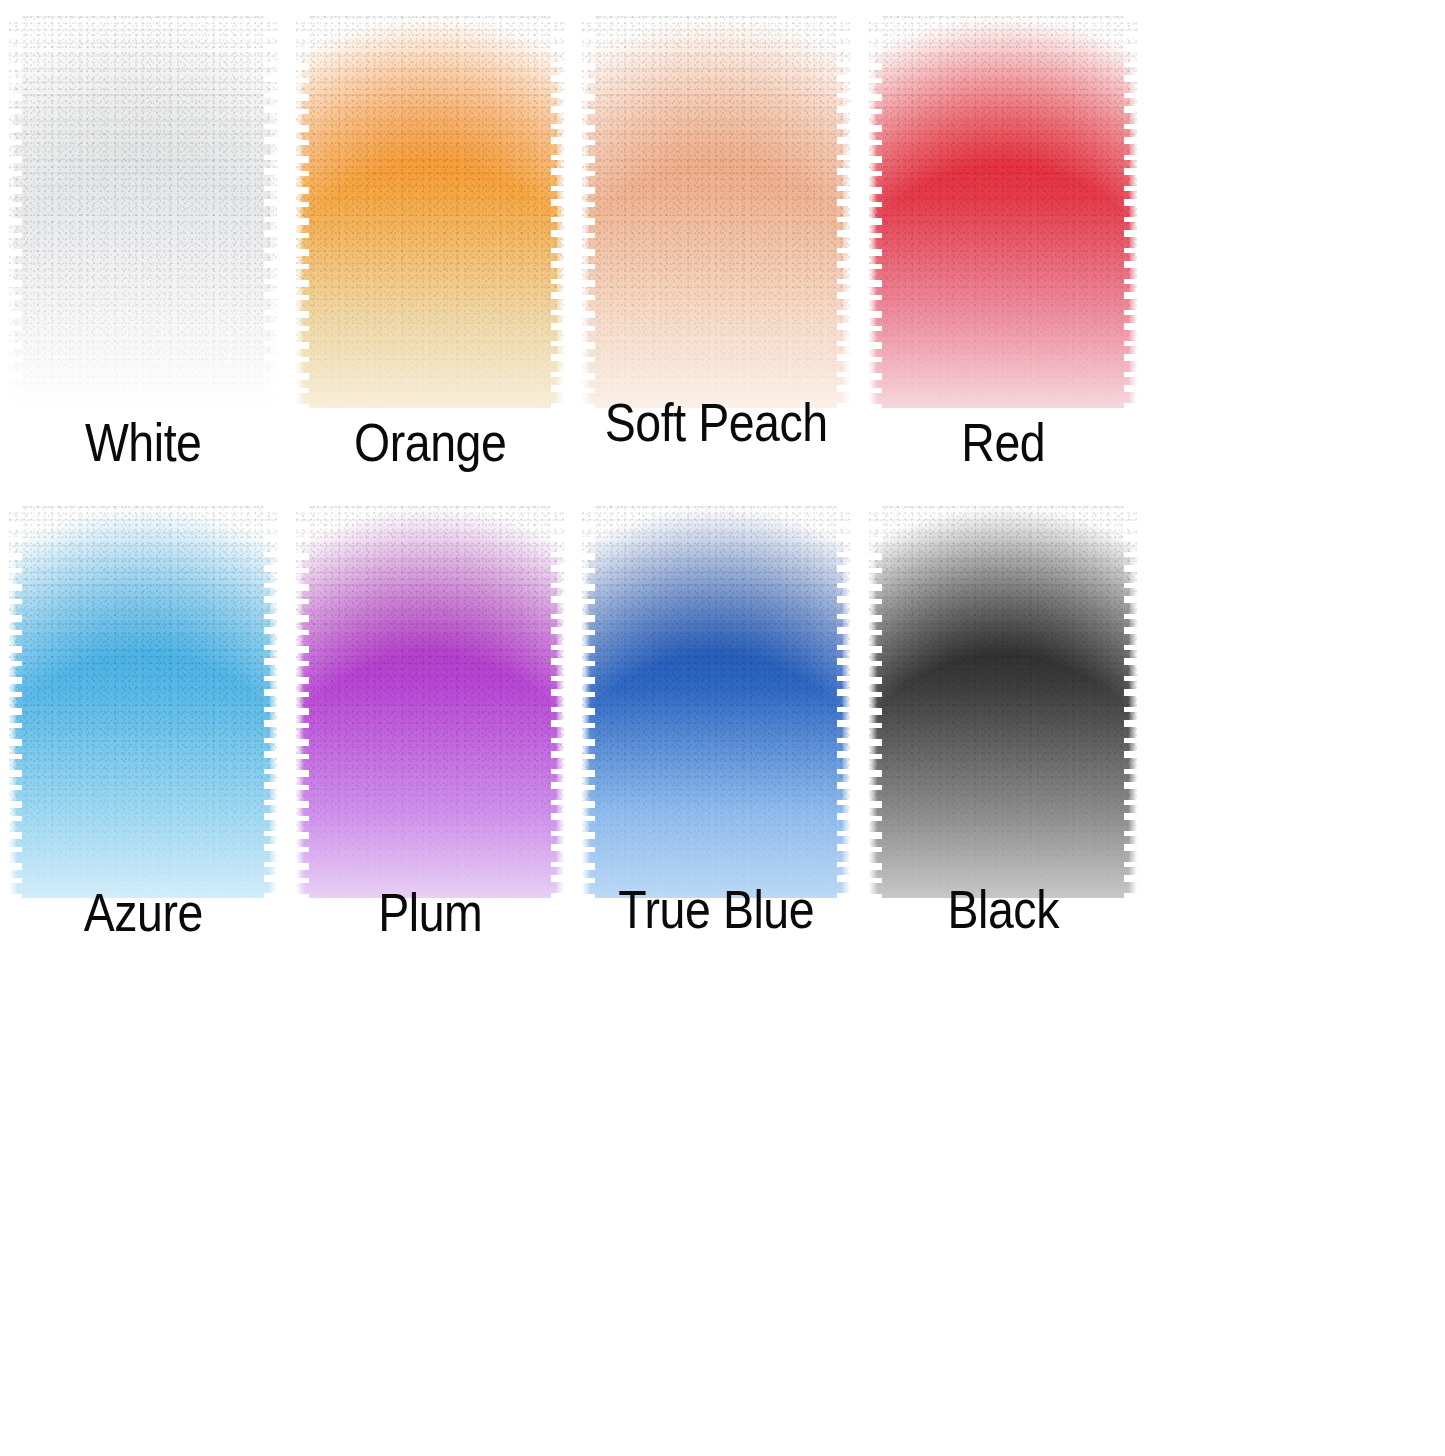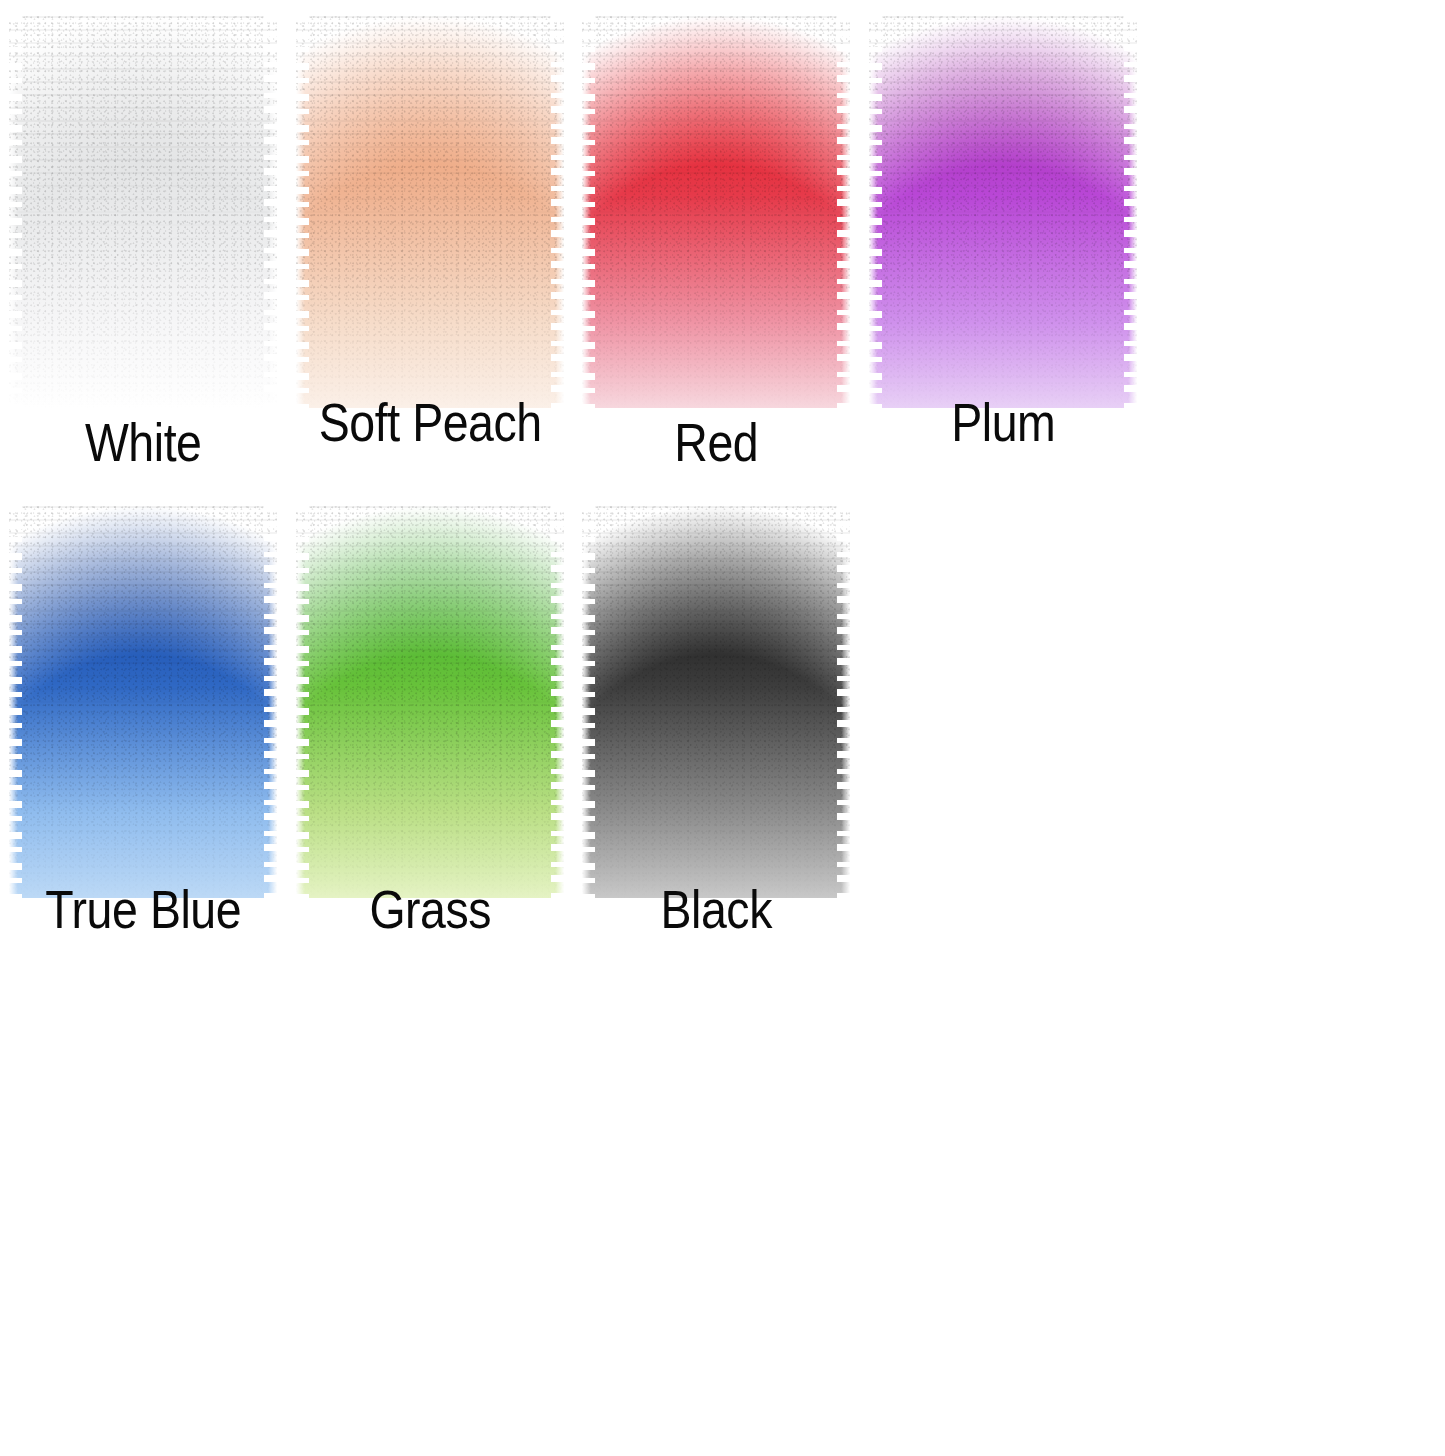--- a/index.html
+++ b/index.html
@@ -142,20 +142,30 @@
     <div class="cell row0">
       <div class="swatch-wrap">
         <div class="swatch" style="--c-top: #d9dadb; --c-mid: #e7e8e9; --c-bot: #f6f6f7; --c-end: #ffffff;"></div>
         <div class="strokes"></div>
         <div class="grain"></div>
         <div class="edge-l"></div>
         <div class="edge-r"></div>
       </div>
       <div class="label">White</div>
     </div>
+    <div class="cell row0">
+      <div class="swatch-wrap">
+        <div class="swatch" style="--c-top: #f57b14; --c-mid: #f6a844; --c-bot: #f0d9a8; --c-end: #f8eedb;"></div>
+        <div class="strokes"></div>
+        <div class="grain"></div>
+        <div class="edge-l"></div>
+        <div class="edge-r"></div>
+      </div>
+      <div class="label">Orange</div>
+    </div>
     <div class="cell row1">
       <div class="swatch-wrap">
         <div class="swatch" style="--c-top: #ec9a6e; --c-mid: #f0b493; --c-bot: #f6dcc9; --c-end: #fbf0e8;"></div>
         <div class="strokes"></div>
         <div class="grain"></div>
         <div class="edge-l"></div>
         <div class="edge-r"></div>
       </div>
       <div class="label">Soft Peach</div>
     </div>
@@ -164,50 +174,50 @@
         <div class="swatch" style="--c-top: #e31620; --c-mid: #e63a4a; --c-bot: #ef93a4; --c-end: #f7d7de;"></div>
         <div class="strokes"></div>
         <div class="grain"></div>
         <div class="edge-l"></div>
         <div class="edge-r"></div>
       </div>
       <div class="label">Red</div>
     </div>
     <div class="cell row1">
       <div class="swatch-wrap">
+        <div class="swatch" style="--c-top: #2ea3df; --c-mid: #55b8e8; --c-bot: #9ed8f2; --c-end: #d3edfa;"></div>
+        <div class="strokes"></div>
+        <div class="grain"></div>
+        <div class="edge-l"></div>
+        <div class="edge-r"></div>
+      </div>
+      <div class="label">Azure</div>
+    </div>
+    <div class="cell row1">
+      <div class="swatch-wrap">
         <div class="swatch" style="--c-top: #a427ad; --c-mid: #b947d6; --c-bot: #cf90ec; --c-end: #e8d0f6;"></div>
         <div class="strokes"></div>
         <div class="grain"></div>
         <div class="edge-l"></div>
         <div class="edge-r"></div>
       </div>
       <div class="label">Plum</div>
     </div>
     <div class="cell row2">
       <div class="swatch-wrap">
         <div class="swatch" style="--c-top: #0d3e9e; --c-mid: #2f68c4; --c-bot: #8fbcee; --c-end: #bcd9f6;"></div>
         <div class="strokes"></div>
         <div class="grain"></div>
         <div class="edge-l"></div>
         <div class="edge-r"></div>
       </div>
       <div class="label">True Blue</div>
     </div>
     <div class="cell row2">
       <div class="swatch-wrap">
-        <div class="swatch" style="--c-top: #3baa2a; --c-mid: #67c23a; --c-bot: #badf85; --c-end: #e5f3c4;"></div>
-        <div class="strokes"></div>
-        <div class="grain"></div>
-        <div class="edge-l"></div>
-        <div class="edge-r"></div>
-      </div>
-      <div class="label">Grass</div>
-    </div>
-    <div class="cell row2">
-      <div class="swatch-wrap">
         <div class="swatch" style="--c-top: #0a0a0a; --c-mid: #3d3d3d; --c-bot: #8c8c8c; --c-end: #c8c8c8;"></div>
         <div class="strokes"></div>
         <div class="grain"></div>
         <div class="edge-l"></div>
         <div class="edge-r"></div>
       </div>
       <div class="label">Black</div>
     </div>
   </div>
 

